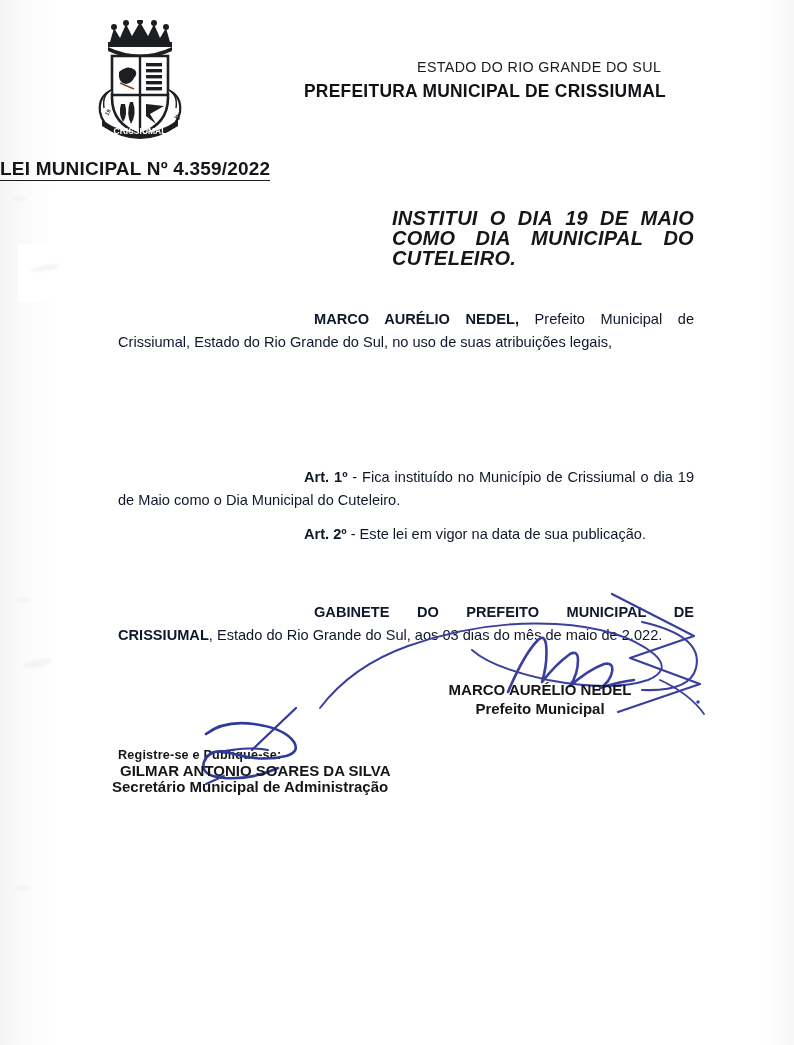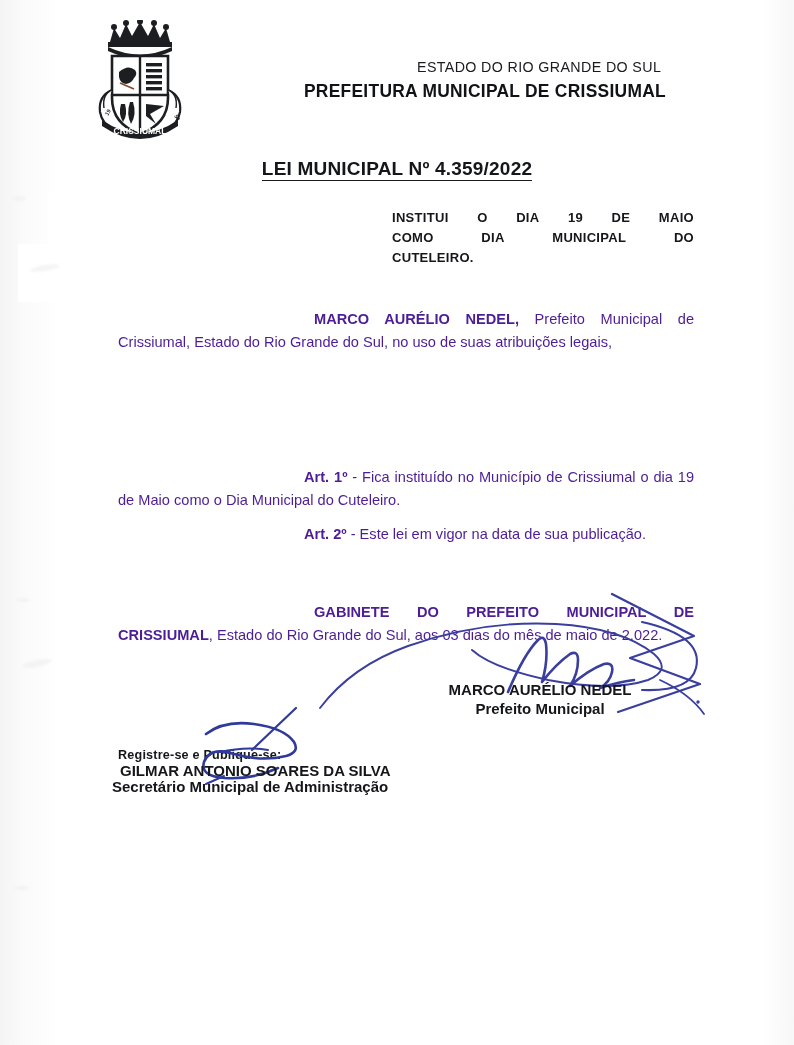--- a/index.html
+++ b/index.html
@@ -77,54 +77,54 @@
     color: #111216;
     transform: scaleX(.94);
   }
 
   
   .law-title {
     position: absolute;
     top: 158px;
     left: 0;
     width: 794px;
-    text-align: center;
     font-size: 19px;
     font-weight: bold;
     letter-spacing: .2px;
   }
   .law-title span {
     border-bottom: 1.6px solid #1a1b1f;
     padding-bottom: 1px;
   }
 
   
   .ementa {
     position: absolute;
     top: 208px;
     left: 392px;
     width: 302px;
-    font-size: 13px;
+    font-size: 20px;
     font-weight: bold;
     line-height: 20px;
     text-align: justify;
     letter-spacing: .3px;
+    font-style: italic;
   }
   .ementa .lastline { }
 
   
   .body-block {
     position: absolute;
     left: 118px;
     width: 576px;
     font-size: 14.6px;
     line-height: 22.5px;
     text-align: justify;
     text-justify: inter-word;
-    color: #4c1d95;
+    color: #0f172a;
   }
   .body-block b { font-weight: bold; }
   .indent { display: inline-block; width: 196px; }
   .indent-sm { display: inline-block; width: 188px; }
   .indent-xs { display: inline-block; width: 186px; }
 
   #p-marco   { top: 308px; }
   #p-faz     { top: 388px; }
   #p-art1    { top: 466px; }
   #p-art2    { top: 523px; }

